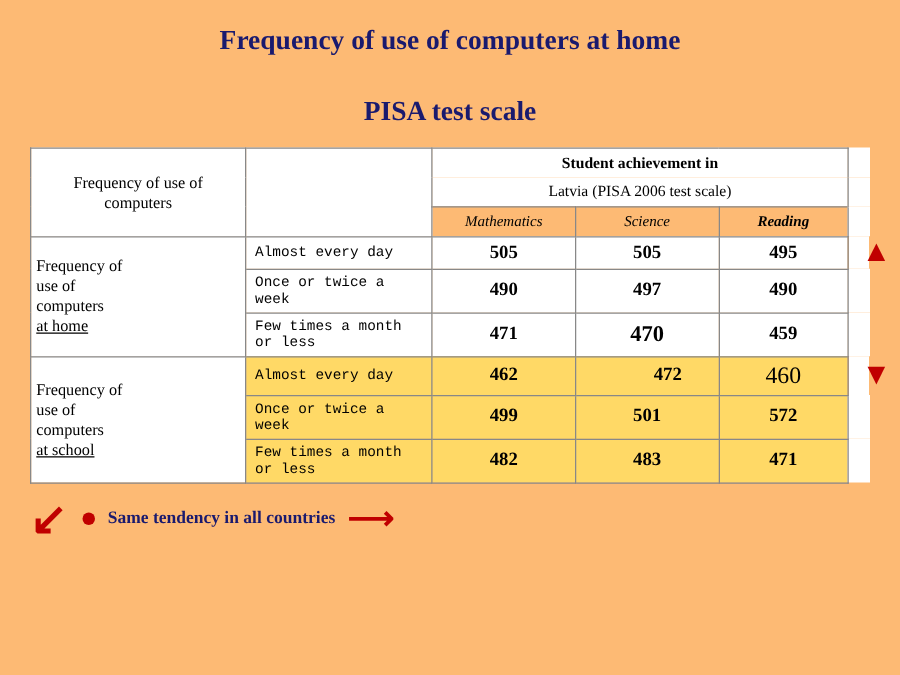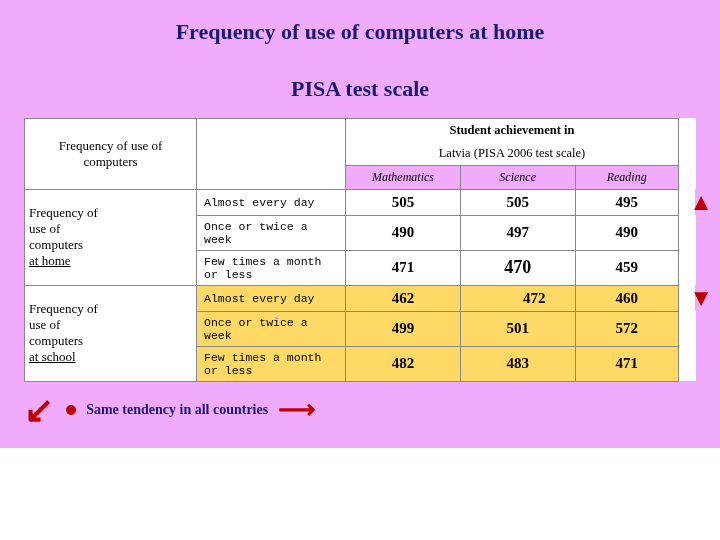--- a/index.html
+++ b/index.html
@@ -6,22 +6,22 @@
     body {
       width: 720px;
       height: 540px;
       background: #fff;
       font-family: 'Times New Roman', Times, serif;
       overflow: hidden;
       position: relative;
     }
     .slide {
       width: 720px;
-      height: 448px;
-      background: #f0abfc;
+      height: 540px;
+      background: #fdba74;
       padding: 18px 24px 14px 24px;
       display: flex;
       flex-direction: column;
       align-items: center;
     }
     .title {
       text-align: center;
       font-size: 22px;
       font-weight: bold;
       color: #1a1a6e;
@@ -120,21 +120,21 @@
       </td>
       <td style="border:none; background:#fff;"></td>
     </tr>
     <tr>
       <td style="font-style:italic; font-size:12px; font-weight:normal;">
         <span>Mathematics</span>
       </td>
       <td style="font-style:italic; font-size:12px; font-weight:normal;">
         <span>Science</span>
       </td>
-      <td style="font-style:italic; font-size:12px; font-weight:normal;">
+      <td style="font-style:italic; font-size:12px; font-weight:bold;">
         <span>Reading</span>
       </td>
       <td style="border:none; background:#fff;"></td>
     </tr>
 
     <tr class="home-section">
       <td rowspan="3" style="text-align:left; font-size:13px; vertical-align:middle; padding-left:4px;">
         <span>Frequency of</span><br>
         <span>use of</span><br>
         <span>computers</span><br>
@@ -174,21 +174,21 @@
         <span>Frequency of</span><br>
         <span>use of</span><br>
         <span>computers</span><br>
         <span class="underline">at school</span>
       </td>
       <td style="font-family:'Courier New',monospace; font-size:11.5px; text-align:left; background:#ffd966;">
         <span>Almost every day</span>
       </td>
       <td style="font-weight:bold; font-size:15px; background:#ffd966;"><span>462</span></td>
       <td style="font-weight:bold; font-size:15px; background:#ffd966;padding-left:40px;"><span>472</span></td>
-      <td style="font-weight:bold; font-size:15px; background:#ffd966;"><span>460</span></td>
+      <td style="font-weight:normal; font-size:19px; background:#ffd966;"><span>460</span></td>
       <td style="border:none; background:#fff; position:relative;">
         <span style="position:absolute; right:-18px; top:50%; transform:translateY(-50%); font-size:24px; color:#c00000; font-weight:bold;">▼</span>
       </td>
     </tr>
     <tr>
       <td style="font-family:'Courier New',monospace; font-size:11.5px; text-align:left; background:#ffd966;">
         <span>Once or twice a week</span>
       </td>
       <td style="font-weight:bold; font-size:15px; background:#ffd966;"><span>499</span></td>
       <td style="font-weight:bold; font-size:15px; background:#ffd966;"><span>501</span></td>

